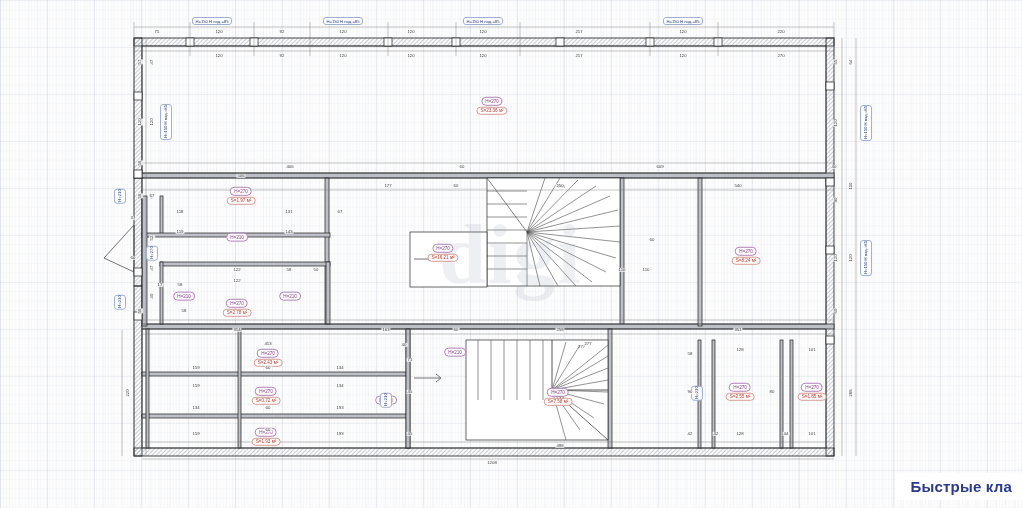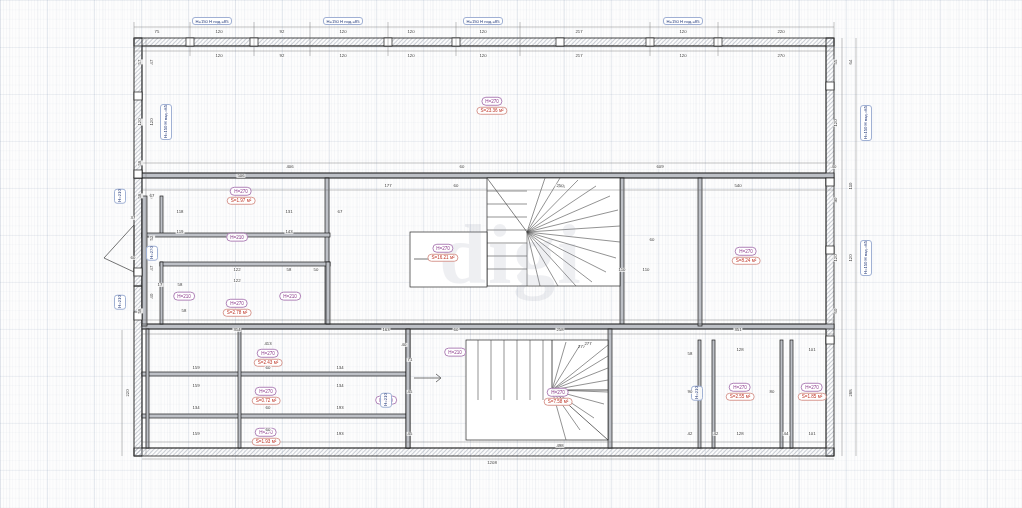--- a/index.html
+++ b/index.html
@@ -441,13 +441,14 @@
       <div class="dim" style="left: 786px; top: 434px;">44</div>
       <div class="dim" style="left: 560px; top: 446px;">498</div>
       <div class="dim" style="left: 492px; top: 463px;">1208</div>
       <div class="dim" style="left: 133px; top: 218px;">37</div>
       <div class="dim" style="left: 133px; top: 258px;">60</div>
       <div class="dim" style="left: 622px; top: 270px;">110</div>
       <div class="dim" style="left: 646px; top: 270px;">110</div>
       <div class="dim" style="left: 652px; top: 240px;">60</div>
     </div>
 
+  <div class="brand">Быстрые кла</div>
 </div>
 
 </body></html>

